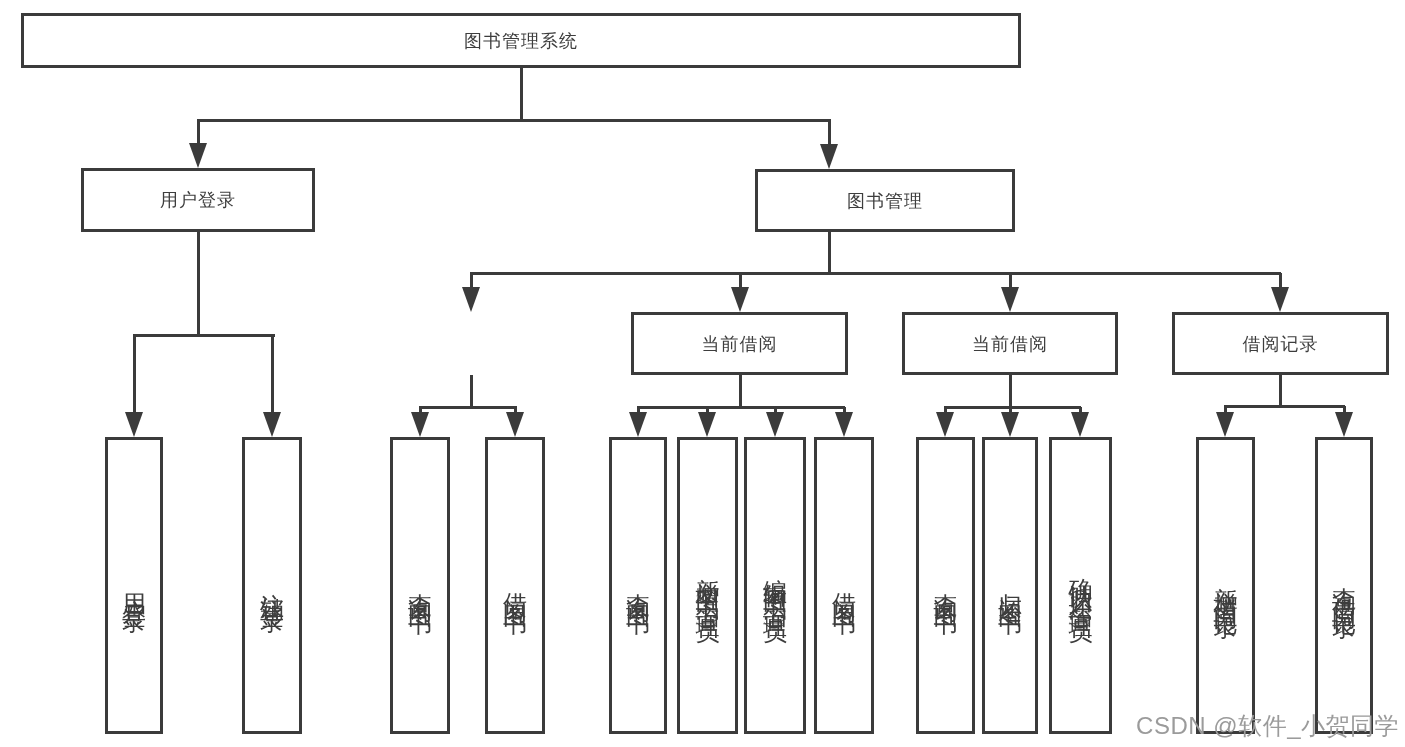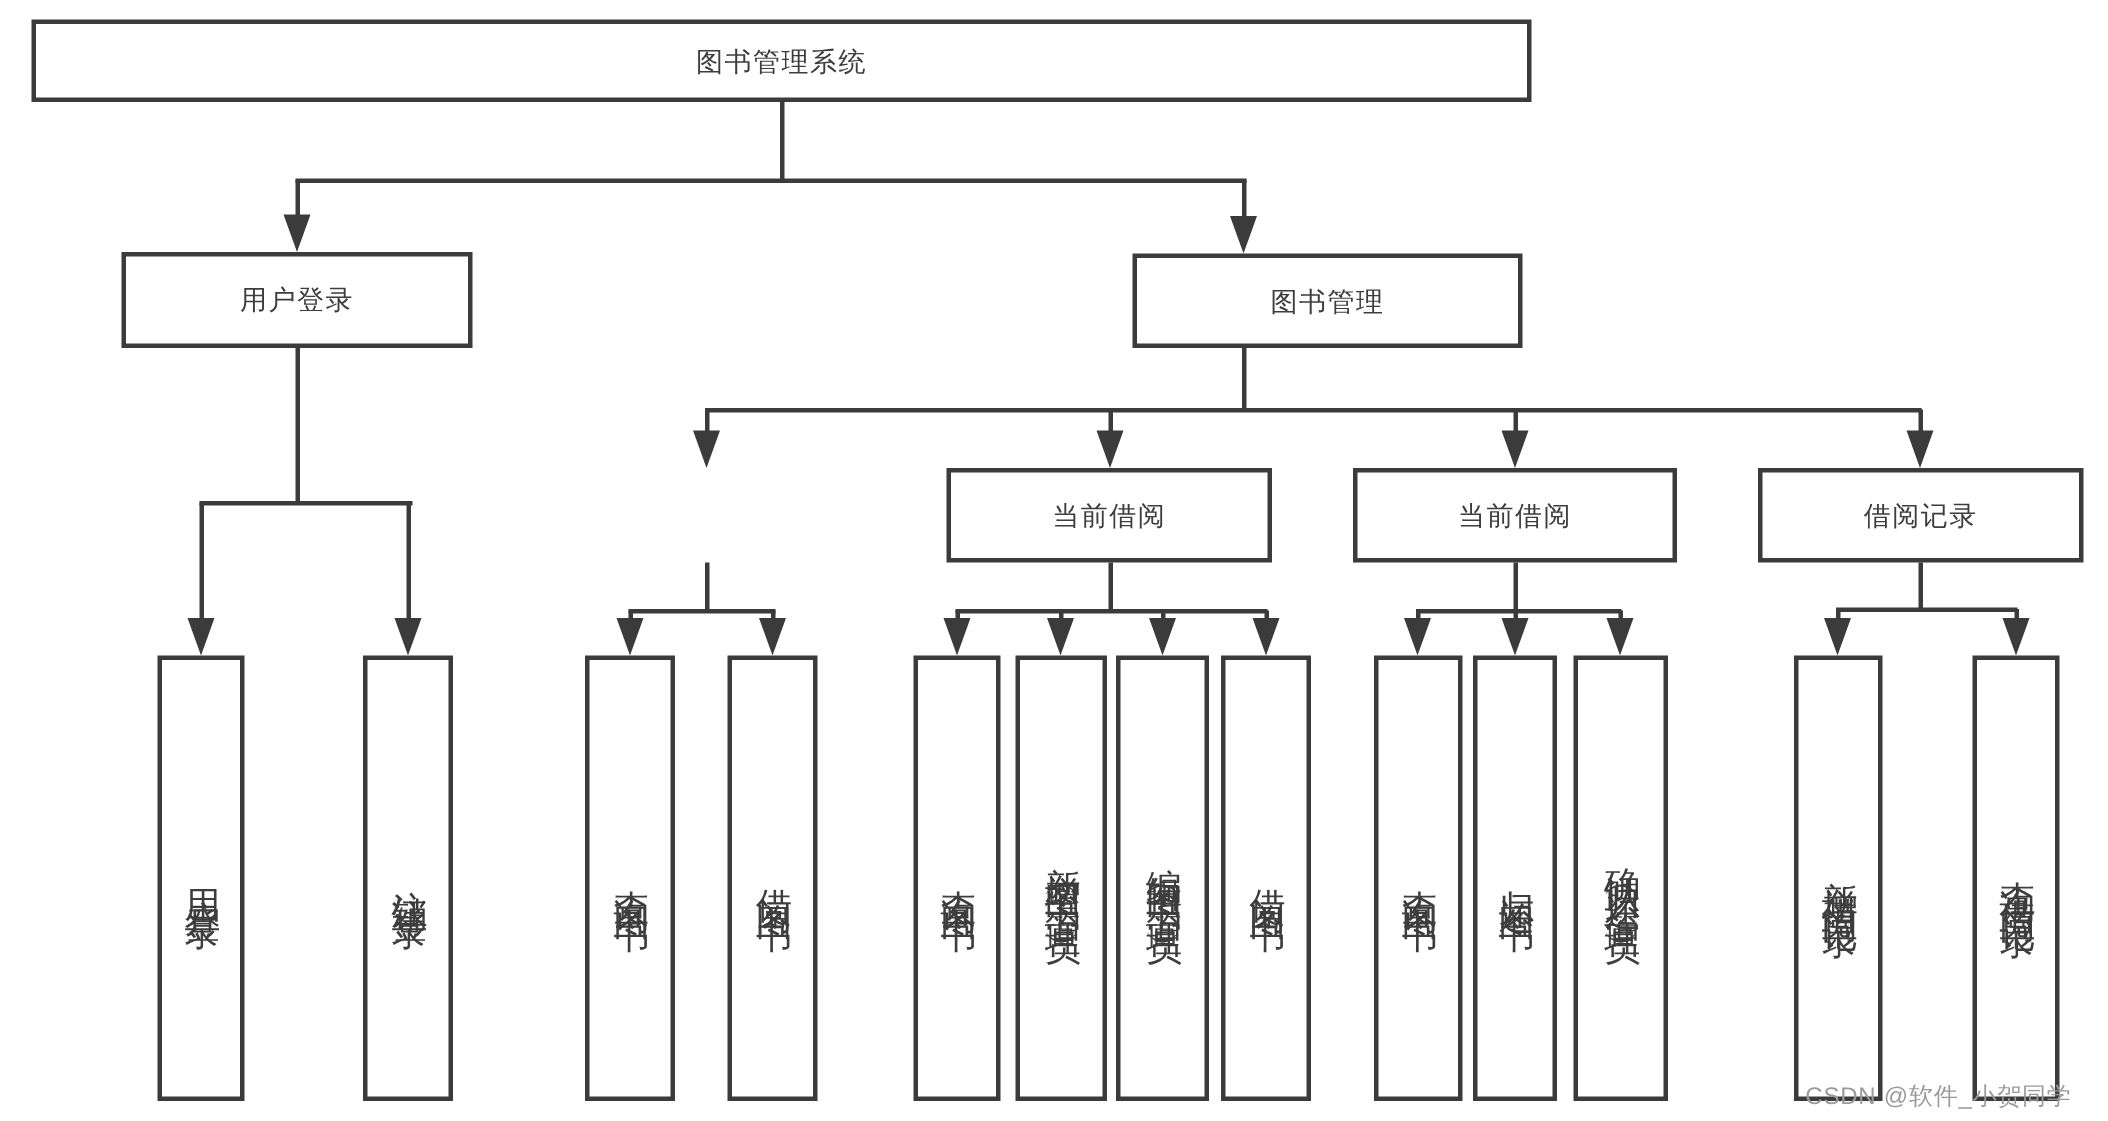--- a/index.html
+++ b/index.html
@@ -47,23 +47,23 @@
   .hline{height:3px;}
   .arrow{
     position:absolute;
     width:0;height:0;
     border-left:9px solid transparent;
     border-right:9px solid transparent;
     border-top:25px solid var(--line);
   }
   .watermark{
     position:absolute;
-    right:24px;
+    right:6px;
     bottom:5px;
-    font-size:16px;
+    font-size:24px;
     color:var(--wm);
     letter-spacing:0.5px;
     white-space:nowrap;
   }
 </style>
 </head>
 <body>
 
 <div id="canvas">
 

